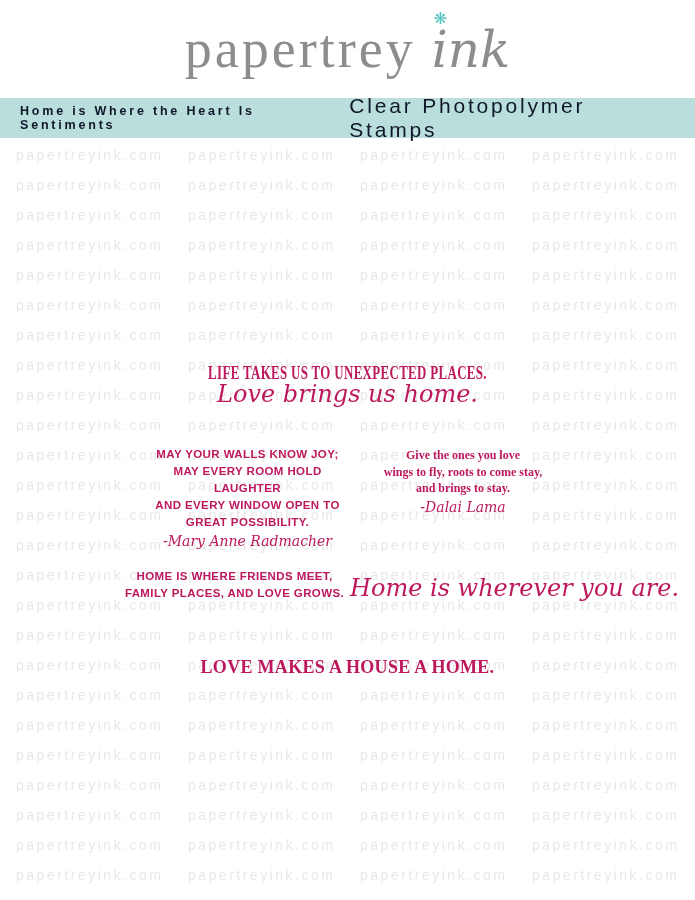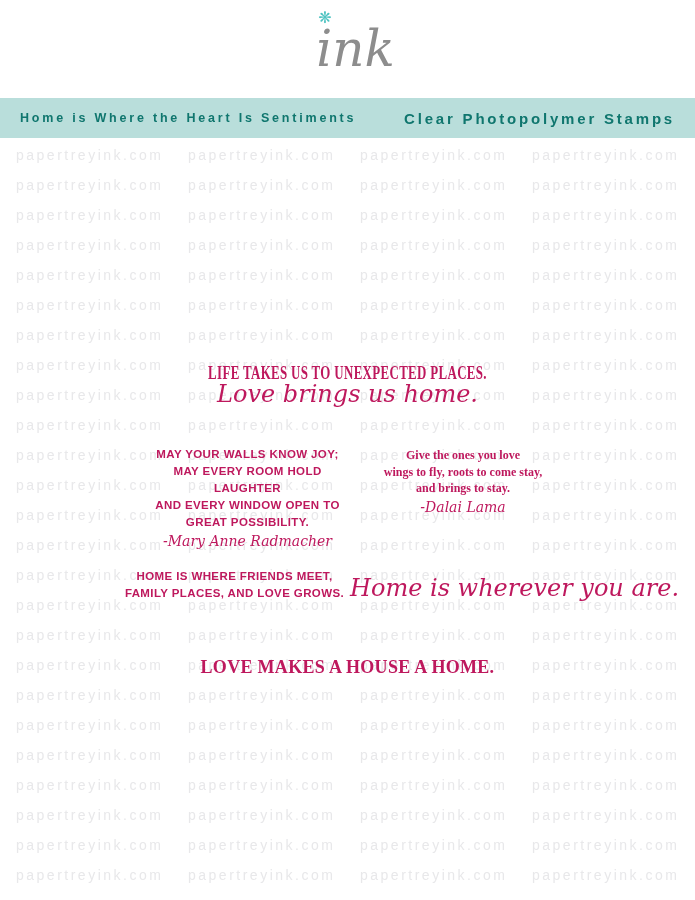--- a/index.html
+++ b/index.html
@@ -51,25 +51,25 @@
   .banner {
     position: absolute;
     top: 98px; left: 0;
     width: 100%; height: 40px;
     background: #b9dedb;
     display: flex;
     align-items: center;
     justify-content: space-between;
     box-sizing: border-box;
     padding: 0 20px;
-    color: #0f766e;
+    color: #0f172a;
     z-index: 3;
   }
   .banner-left  { font-size: 12.5px; font-weight: bold; letter-spacing: 2.8px; }
-  .banner-right { font-size: 15px; font-weight: bold; letter-spacing: 2.8px; }
+  .banner-right { font-size: 21px; font-weight: normal; letter-spacing: 2.8px; }
 
   
   .watermark {
     position: absolute;
     top: 140px; left: 0; right: 0; bottom: 0;
     overflow: hidden;
     z-index: 1;
   }
   .wm-row { height: 30px; line-height: 30px; white-space: nowrap; padding-left: 16px; }
   .wm-cell {
@@ -149,20 +149,21 @@
     letter-spacing: 0.3px;
   }
 </style>
 </head>
 <body>
 
 <div class="page">
 
   <div class="header">
     <div class="logo">
+      <span class="logo-serif">papertrey</span>
       <span class="logo-script">
         <span class="flower">❋</span><span>ink</span>
       </span>
     </div>
   </div>
 
   <div class="banner">
     <span class="banner-left">Home is Where the Heart Is Sentiments</span>
     <span class="banner-right">Clear Photopolymer Stamps</span>
   </div>

